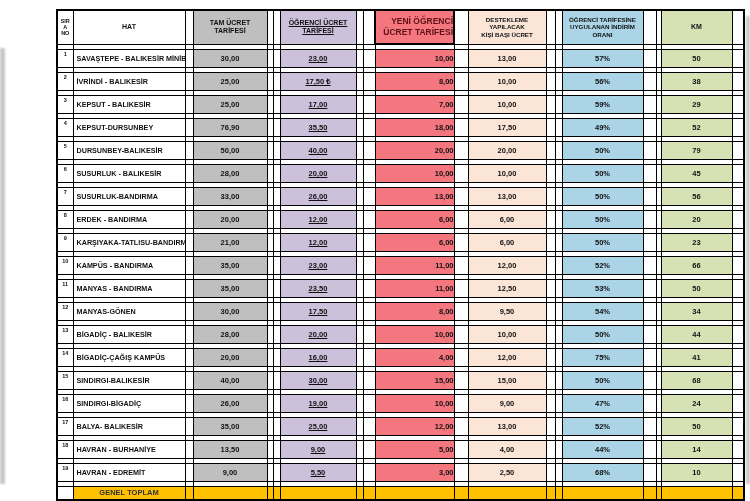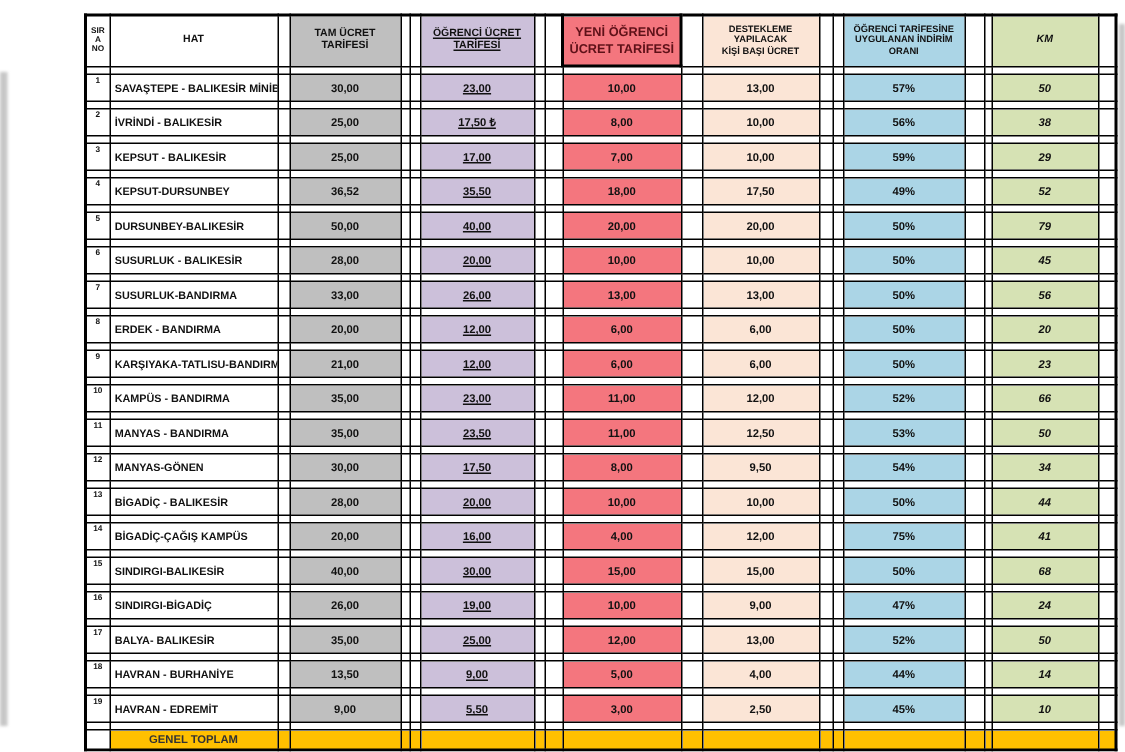--- a/index.html
+++ b/index.html
@@ -18,24 +18,24 @@
     font-weight:700;color:#111;text-align:center;vertical-align:middle;
     white-space:nowrap;
   }
   thead tr{height:34px;}
   tr.data{height:17.5px;}
   tr.spacer{height:5.5px;}
   tfoot tr{height:13px;}
   
   .c-tam{background:var(--clr-tam);}
   .c-ogr{background:var(--clr-ogrenci);text-decoration:underline;}
-  .c-yeni{background:var(--clr-yeni);}
+  .c-yeni{background:var(--clr-yeni);text-align:right;}
   .c-destek{background:var(--clr-destek);}
   .c-oran{background:var(--clr-oran);}
-  .c-km{background:var(--clr-km);font-style:italic;}
+  .c-km{background:var(--clr-km);}
   tr.spacer td{background:#ffffff;}
   tfoot td.ftr{background:var(--clr-footer);}
   
   thead td{white-space:pre-line;line-height:1.25;font-size:7px;}
   thead td.h-sira{font-size:5.5px;line-height:1.1;}
   thead td.h-hat{font-size:7px;}
   thead td.h-yeni{font-size:8.5px;line-height:1.3;color:#5e1118;border:2px solid #000;}
   thead td.h-destek,thead td.h-oran{font-size:6.2px;}
   
   td.cell-no{font-size:5.5px;vertical-align:top;padding-top:1px;}
@@ -250,21 +250,21 @@
           <td></td>
           <td></td>
           <td></td>
           <td></td>
           <td></td>
         </tr>
         <tr class="data">
           <td class="cell-no">4</td>
           <td class="cell-hat">KEPSUT-DURSUNBEY</td>
           <td></td>
-          <td class="val c-tam">36,52</td>
+          <td class="val c-tam">76,90</td>
           <td></td>
           <td></td>
           <td class="val c-ogr">35,50</td>
           <td></td>
           <td></td>
           <td class="val c-yeni">18,00</td>
           <td></td>
           <td class="val c-destek">17,50</td>
           <td></td>
           <td></td>
@@ -891,21 +891,21 @@
           <td></td>
           <td></td>
           <td class="val c-ogr">5,50</td>
           <td></td>
           <td></td>
           <td class="val c-yeni">3,00</td>
           <td></td>
           <td class="val c-destek">2,50</td>
           <td></td>
           <td></td>
-          <td class="val c-oran">45%</td>
+          <td class="val c-oran">68%</td>
           <td></td>
           <td></td>
           <td class="val c-km">10</td>
           <td></td>
         </tr>
         <tr class="spacer">
           <td></td>
           <td></td>
           <td></td>
           <td></td>

